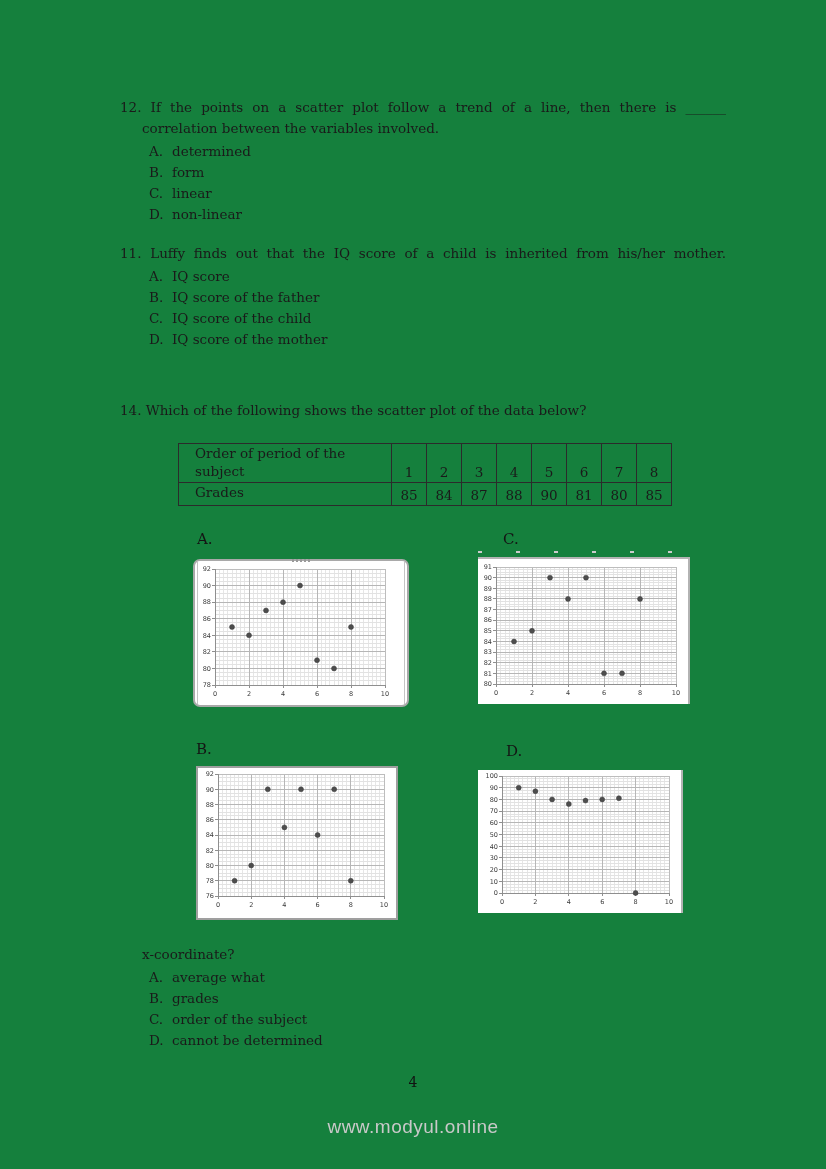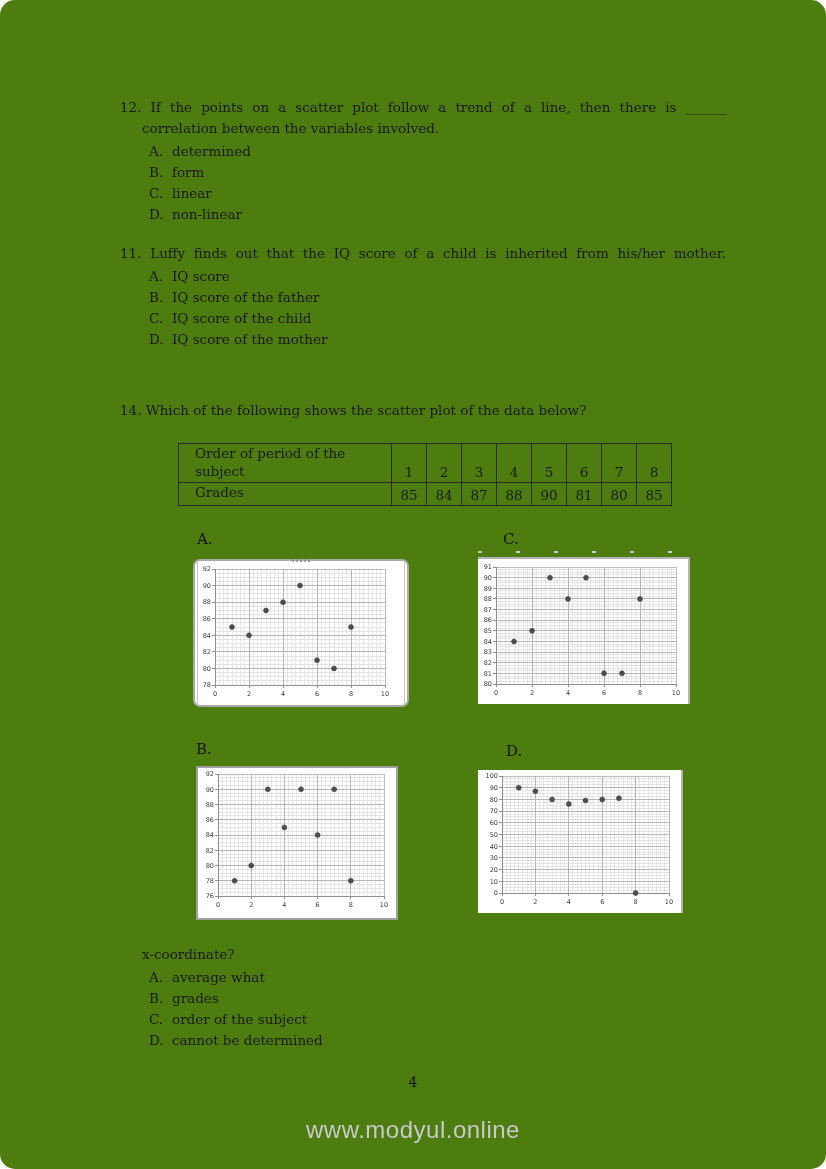--- a/index.html
+++ b/index.html
@@ -1,18 +1,18 @@
 <!DOCTYPE html>
 <html><head>
 <meta charset="utf-8">
 <style>
   html,body{margin:0;padding:0;background:#ffffff;}
   .page{
-    position:relative;width:826px;height:1169px;background:#4d7c0f;overflow:hidden;
-    font-family:"DejaVu Serif","Liberation Serif",serif;color:#1a1a1a;border-radius:15px;
+    position:relative;width:826px;height:1169px;background:#15803d;overflow:hidden;
+    font-family:"DejaVu Serif","Liberation Serif",serif;color:#1a1a1a;
   }
   .q{position:absolute;left:120px;width:606px;font-size:13.5px;line-height:21px;}
   .qline{white-space:normal;}
   .just{text-align:justify;text-align-last:justify;}
   .cont{padding-left:22px;}
   .opts{margin-top:2px;}
   .opt{display:flex;padding-left:29px;}
   .opt-letter{flex:none;width:23px;}
   
   .dtable{position:absolute;left:178px;top:443px;border-collapse:collapse;font-size:13.5px;}
@@ -36,21 +36,21 @@
   .chart-a::after{content:"";position:absolute;top:-2px;left:50%;margin-left:-9px;width:18px;height:3px;
     background:repeating-linear-gradient(90deg,#9a9a9a 0 2px,transparent 2px 4px);}
   .chart-b{left:196px;top:766px;width:198px;height:150px;border:2px solid #9f9f9f;}
   .chart-c{left:478px;top:557px;width:210px;height:145px;border-top:2px solid #b3b3b3;border-right:2px solid #b3b3b3;}
   .chart-c::after{content:"";position:absolute;top:-8px;left:0;right:-2px;height:2px;
     background:repeating-linear-gradient(90deg,#cccccc 0 4px,transparent 4px 38px);}
   .chart-d{left:478px;top:770px;width:203px;height:143px;border-right:2px solid #b3b3b3;}
   
   .pagenum{position:absolute;top:1074px;left:0;right:0;text-align:center;font-size:14px;color:#111;}
   .watermark{position:absolute;top:1116px;left:0;right:0;text-align:center;
-    font-family:"Liberation Sans",sans-serif;font-size:24px;color:#c9c9c9;letter-spacing:.5px;}
+    font-family:"Liberation Sans",sans-serif;font-size:19px;color:#c9c9c9;letter-spacing:.5px;}
 </style>
 </head>
 <body>
 
 <div class="page">
 
   <div class="q" style="top:97px">
     <div class="qline just"><span class="opt-num">12.</span> <span>If the points on a scatter plot follow a trend of a line, then there is ______</span></div>
     <div class="qline cont">correlation between the variables involved.</div>
     <div class="opts">

